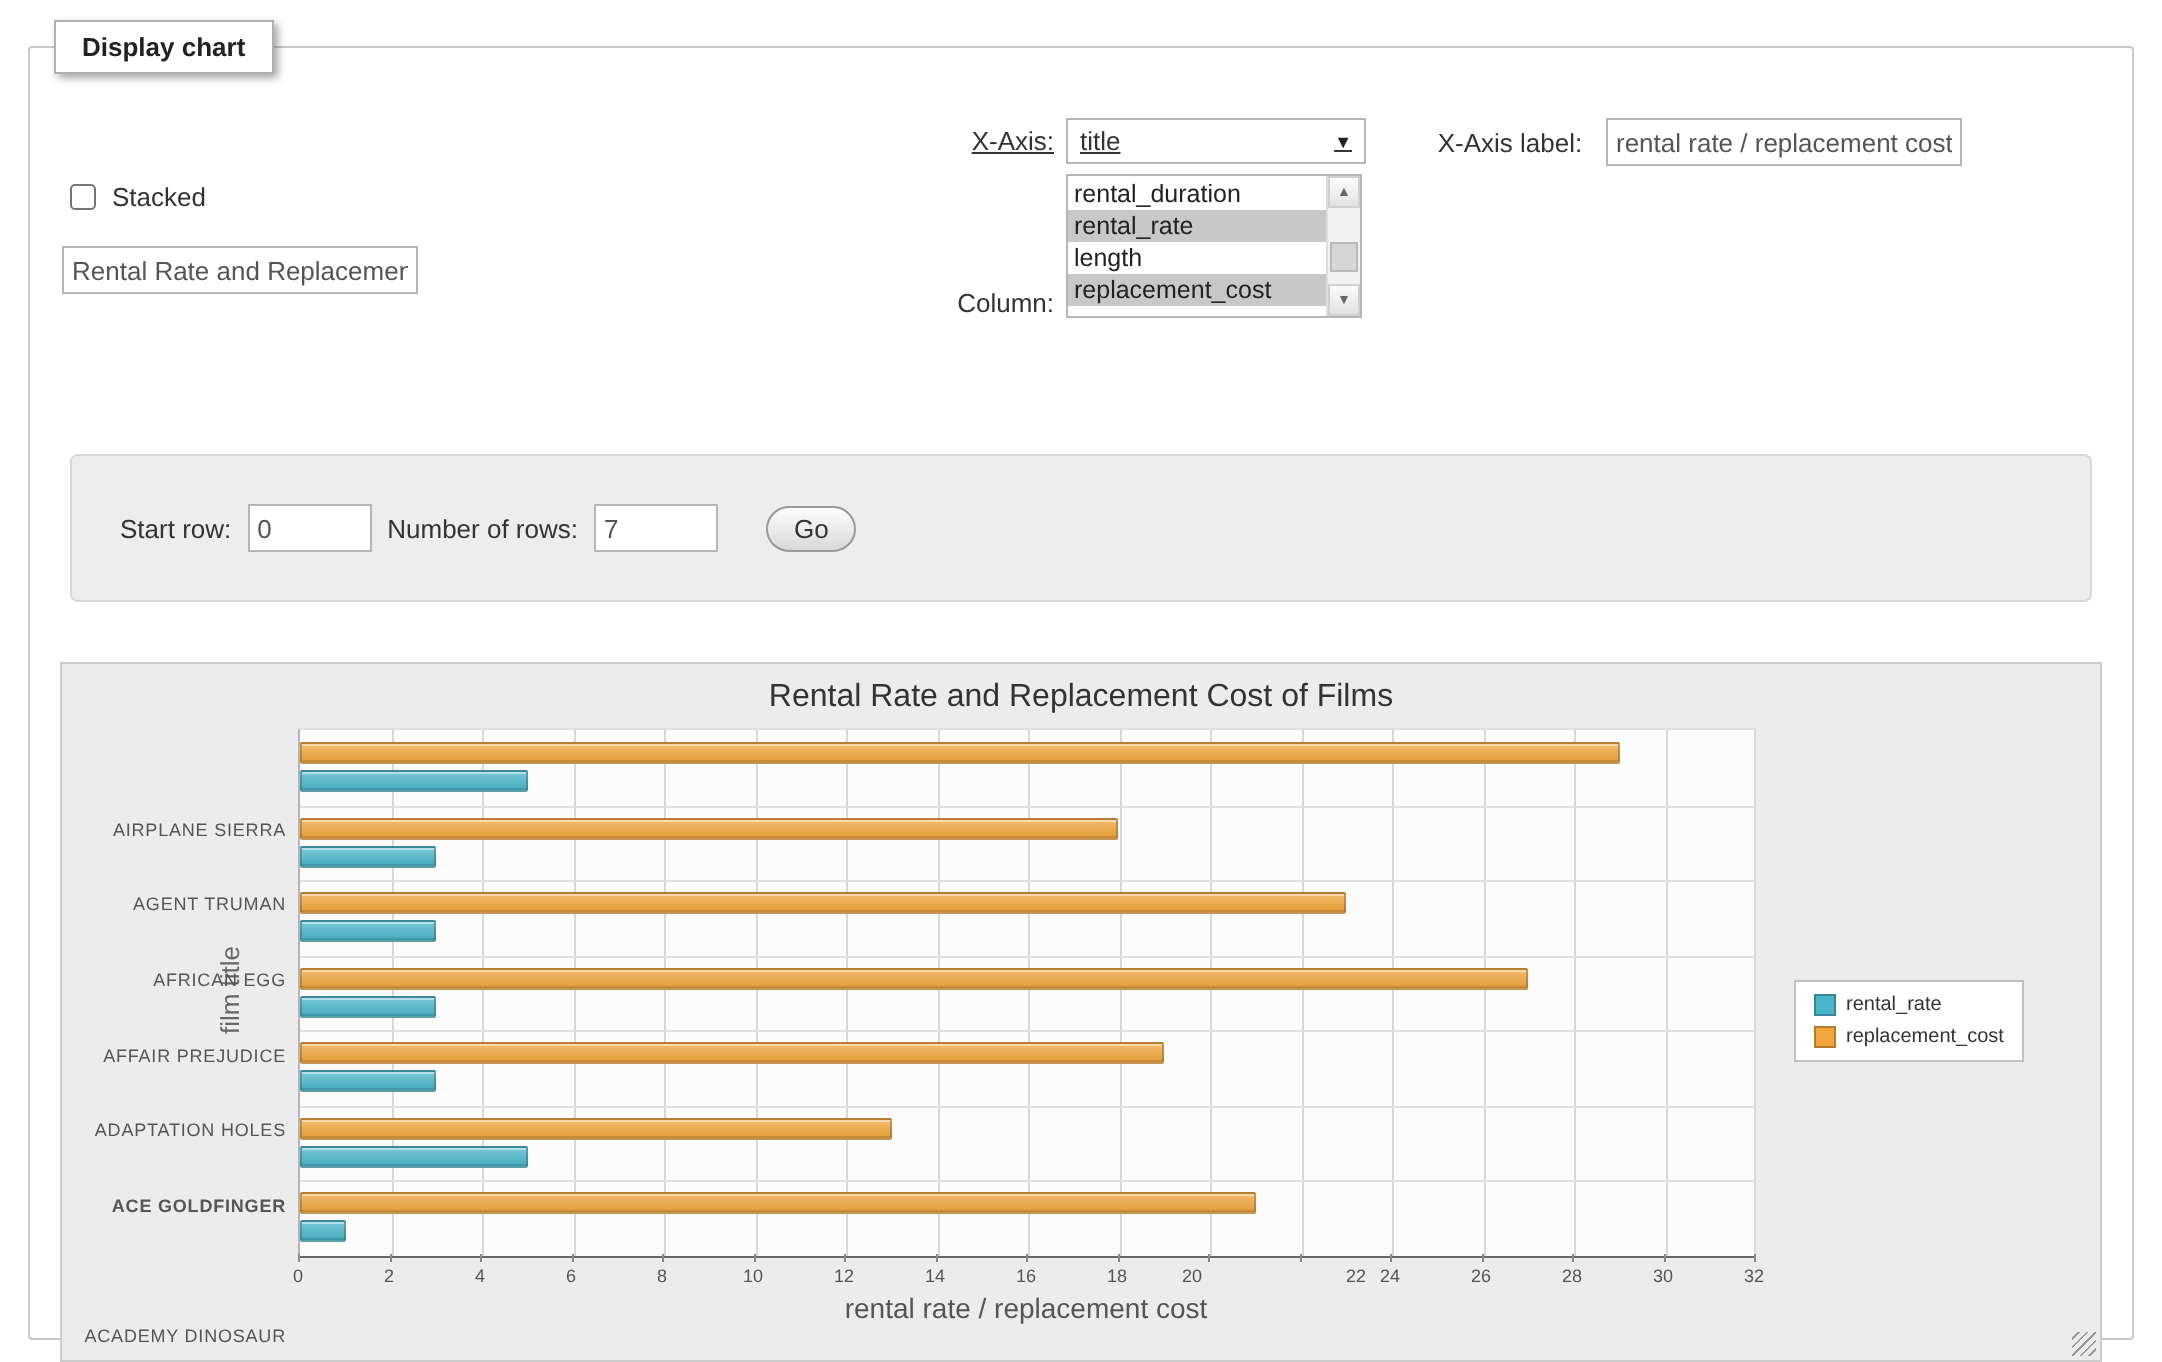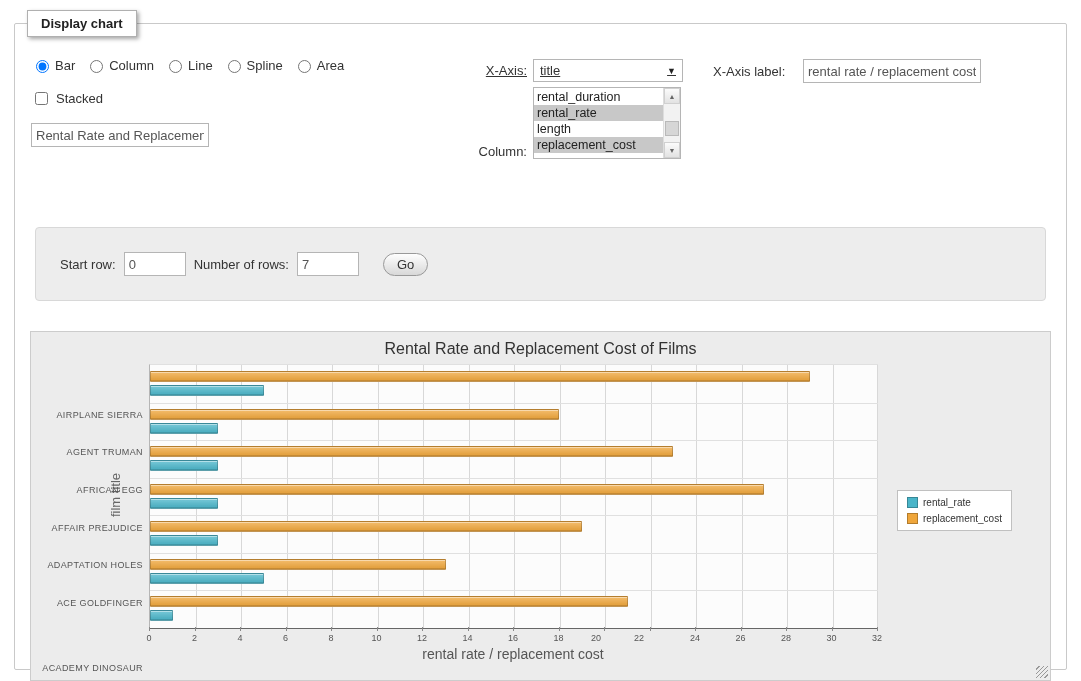--- a/index.html
+++ b/index.html
@@ -12,21 +12,21 @@
   .field-row{position:absolute;display:flex;align-items:center;gap:6px;white-space:nowrap;}
   #radio-row{left:16px;top:14px;gap:10px;}
   .radio-opt{display:flex;align-items:center;gap:3px;}
   #stacked-row{left:16px;top:46px;gap:5px;}
   #title-row{left:16px;top:80px;}
   #xaxis-row{left:452px;top:16px;text-decoration:underline;}
   #series-row{left:452px;top:44px;align-items:flex-end;}
   #xlabel-row{left:698px;top:16px;}
   #ylabel-row{left:698px;top:52px;}
   .flabel{display:inline-block;width:60px;text-align:right;color:#333;}
-  .flabel2{display:inline-block;width:84px;text-align:left;color:#333;}
+  .flabel2{display:inline-block;width:84px;text-align:center;color:#333;}
   input[type=text]{border:1px solid #b5b5b5;background:#fff;height:18px;padding:2px 4px;
     font-family:"Liberation Sans",sans-serif;font-size:13px;color:#555;}
   #chart-title-input{width:168px;}
   .axis-input{width:168px;}
   .small-input{width:52px;border:1px solid #b5b5b5;height:18px;padding:2px 4px;
     font-family:"Liberation Sans",sans-serif;font-size:13px;color:#333;background:#fff;}
   .combo{box-sizing:border-box;width:150px;height:23px;border:1px solid #b5b5b5;background:#fff;
     display:flex;align-items:center;justify-content:space-between;padding:0 6px;cursor:default;}
   .combo-arrow{font-size:9px;color:#222;}
   .listbox{box-sizing:border-box;width:148px;height:72px;border:1px solid #b5b5b5;background:#fff;
@@ -68,42 +68,20 @@
     background:repeating-linear-gradient(-45deg, transparent 0 2px, #999 2px 3px);}
 </style>
 </head>
 <body>
 
 <fieldset class="main">
   <legend>Display chart</legend>
 
   <div class="controls">
 
-    <div class="field-row" id="radio-row">
-      <label class="radio-opt">
-        <input type="radio" name="ctype" class="chart-type-radio" checked="" style="">
-        <span>Bar</span>
-      </label>
-      <label class="radio-opt">
-        <input type="radio" name="ctype" class="chart-type-radio" style="">
-        <span>Column</span>
-      </label>
-      <label class="radio-opt">
-        <input type="radio" name="ctype" class="chart-type-radio" style="">
-        <span>Line</span>
-      </label>
-      <label class="radio-opt">
-        <input type="radio" name="ctype" class="chart-type-radio" style="">
-        <span>Spline</span>
-      </label>
-      <label class="radio-opt">
-        <input type="radio" name="ctype" class="chart-type-radio" style="">
-        <span>Area</span>
-      </label>
-    </div>
 
     <label class="field-row" id="stacked-row">
       <input type="checkbox" style="">
       <span>Stacked</span>
     </label>
 
     <div class="field-row" id="title-row">
       <input type="text" id="chart-title-input" value="Rental Rate and Replacement Cost of Films" style="">
     </div>
 
@@ -153,21 +131,21 @@
     <div class="chart-title">Rental Rate and Replacement Cost of Films</div>
     <div class="y-axis-title-wrap">
       <span>film title</span>
     </div>
     <div class="cat-labels">
         <div class="cat-label" style="top: 45.7857px;">AIRPLANE SIERRA</div>
         <div class="cat-label" style="top: 83.3571px;">AGENT TRUMAN</div>
         <div class="cat-label" style="top: 120.929px;">AFRICAN EGG</div>
         <div class="cat-label" style="top: 158.5px;">AFFAIR PREJUDICE</div>
         <div class="cat-label" style="top: 196.071px;">ADAPTATION HOLES</div>
-        <div class="cat-label" style="top: 233.643px;">ACE GOLDFINGER</div>
+        <div class="cat-label" style="top: 233.643px; font-weight: bold;">ACE GOLDFINGER</div>
         <div class="cat-label" style="top: 271.214px; margin-top: 28px;">ACADEMY DINOSAUR</div>
       </div>
     <div class="plot">
         <div class="vgrid" style="left: 45.5px;"></div>
         <div class="vgrid" style="left: 91px;"></div>
         <div class="vgrid" style="left: 136.5px;"></div>
         <div class="vgrid" style="left: 182px;"></div>
         <div class="vgrid" style="left: 227.5px;"></div>
         <div class="vgrid" style="left: 273px;"></div>
         <div class="vgrid" style="left: 318.5px;"></div>
@@ -229,21 +207,21 @@
       <div class="xtick-label" style="left: 391px;">12</div>
       <div class="xtick-mark" style="left: 436.5px;"></div>
       <div class="xtick-label" style="left: 436.5px;">14</div>
       <div class="xtick-mark" style="left: 482px;"></div>
       <div class="xtick-label" style="left: 482px;">16</div>
       <div class="xtick-mark" style="left: 527.5px;"></div>
       <div class="xtick-label" style="left: 527.5px;">18</div>
       <div class="xtick-mark" style="left: 573px;"></div>
       <div class="xtick-label" style="left: 565px;">20</div>
       <div class="xtick-mark" style="left: 618.5px;"></div>
-      <div class="xtick-label" style="left: 608px;">22</div>
+      <div class="xtick-label" style="left: 647px;">22</div>
       <div class="xtick-mark" style="left: 664px;"></div>
       <div class="xtick-label" style="left: 664px;">24</div>
       <div class="xtick-mark" style="left: 709.5px;"></div>
       <div class="xtick-label" style="left: 709.5px;">26</div>
       <div class="xtick-mark" style="left: 755px;"></div>
       <div class="xtick-label" style="left: 755px;">28</div>
       <div class="xtick-mark" style="left: 800.5px;"></div>
       <div class="xtick-label" style="left: 800.5px;">30</div>
       <div class="xtick-mark" style="left: 846px;"></div>
       <div class="xtick-label" style="left: 846px;">32</div>

